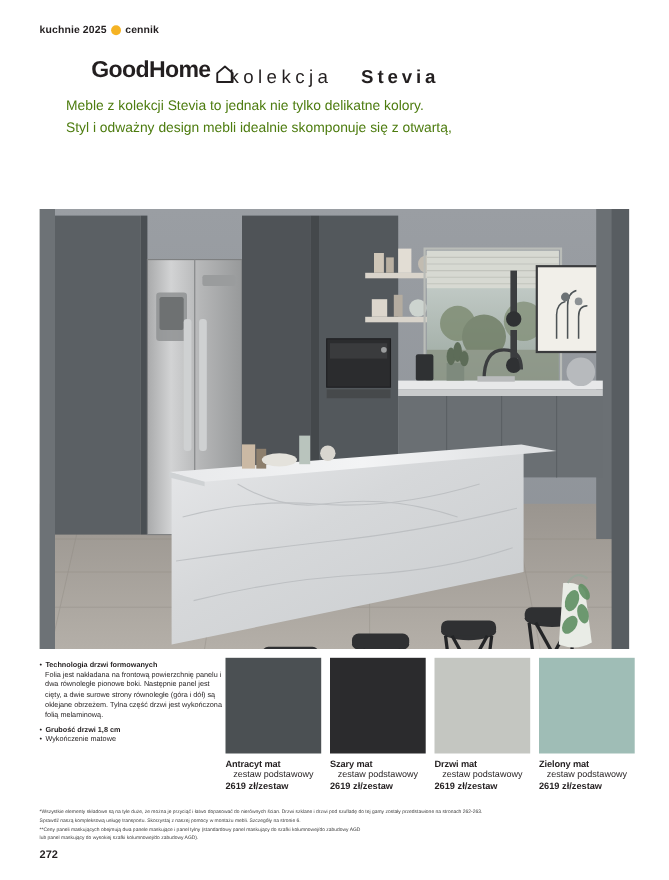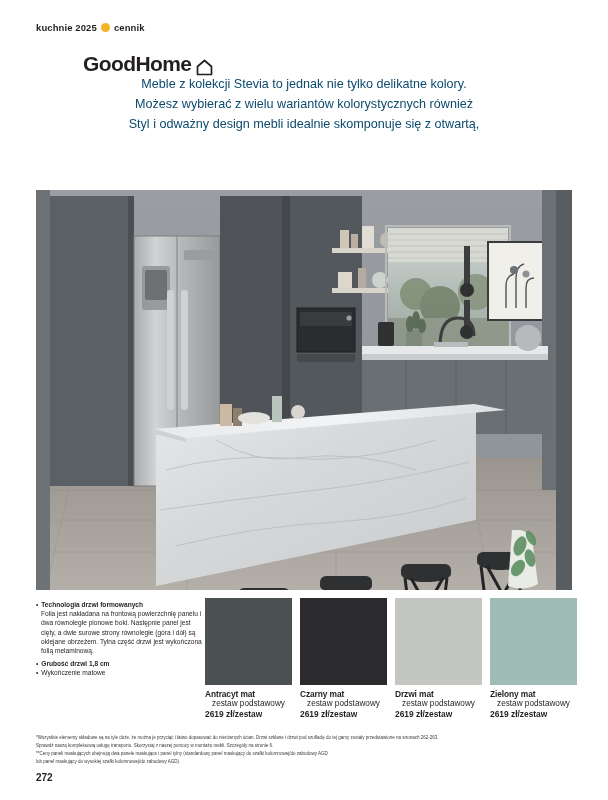--- a/index.html
+++ b/index.html
@@ -78,27 +78,26 @@
     font-size: 17px;
     letter-spacing: 4px;
     color: #231f20;
   }
   .collection-title .light { font-weight: normal; }
   .collection-title .bold { font-weight: bold; letter-spacing: 3.5px; }
 
   
   .intro {
     position: absolute;
-    top: 74px;
+    top: 86px;
     left: 60px;
     width: 488px;
-    text-align: center;
     font-size: 12.6px;
     line-height: 20px;
-    color: #0c4a6e;
+    color: #4d7c0f;
   }
   .intro div { white-space: nowrap; }
 
   
   .hero {
     position: absolute;
     left: 36px;
     top: 190px;
     width: 536px;
     height: 400px;
@@ -192,24 +191,28 @@
 
   <div class="brand">
     <span class="brand-text">GoodHome</span>
     <span class="house">
       <svg width="17" height="17" viewBox="0 0 17 17">
         <path d="M1.5 7.5 L8.5 1.5 L15.5 7.5 L15.5 15.5 L1.5 15.5 Z" fill="none" stroke="#231f20" stroke-width="1.7" stroke-linejoin="round"></path>
       </svg>
     </span>
   </div>
 
+  <div class="collection-title">
+    <span class="light">kolekcja</span>
+    <span>&nbsp;</span>
+    <span class="bold">Stevia</span>
+  </div>
 
   <div class="intro">
     <div>Meble z kolekcji Stevia to jednak nie tylko delikatne kolory.</div>
-    <div>Możesz wybierać z wielu wariantów kolorystycznych również</div>
     <div>Styl i odważny design mebli idealnie skomponuje się z otwartą,</div>
   </div>
 
   <div class="hero">
     <svg width="536" height="400" viewBox="0 0 536 400">
       <defs>
         <linearGradient id="wallG" x1="0" y1="0" x2="0" y2="1">
           <stop offset="0" stop-color="#9a9ea3"></stop>
           <stop offset="1" stop-color="#8b9096"></stop>
         </linearGradient>
@@ -443,21 +446,21 @@
 
   <div class="swatches">
     <div class="swatch">
       <div class="chip" style="background:#4b5053"></div>
       <div class="s-name">Antracyt mat</div>
       <div class="s-sub">zestaw podstawowy</div>
       <div class="s-price">2619 zł/zestaw</div>
     </div>
     <div class="swatch">
       <div class="chip" style="background:#2b2b2d"></div>
-      <div class="s-name">Czarny mat</div>
+      <div class="s-name">Szary mat</div>
       <div class="s-sub">zestaw podstawowy</div>
       <div class="s-price">2619 zł/zestaw</div>
     </div>
     <div class="swatch">
       <div class="chip" style="background:#c4c6c1"></div>
       <div class="s-name">Drzwi mat</div>
       <div class="s-sub">zestaw podstawowy</div>
       <div class="s-price">2619 zł/zestaw</div>
     </div>
     <div class="swatch">

